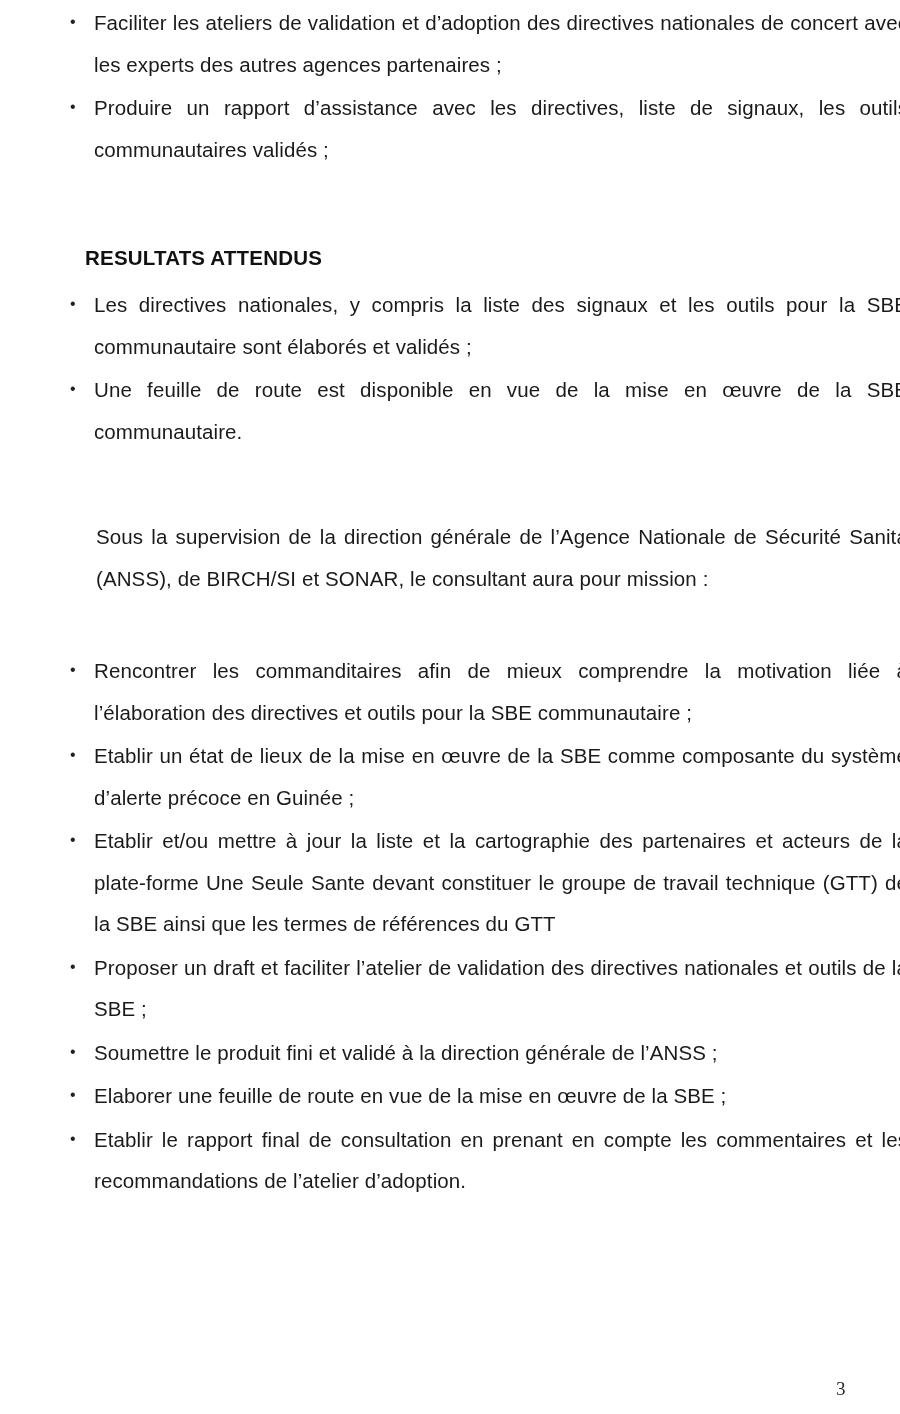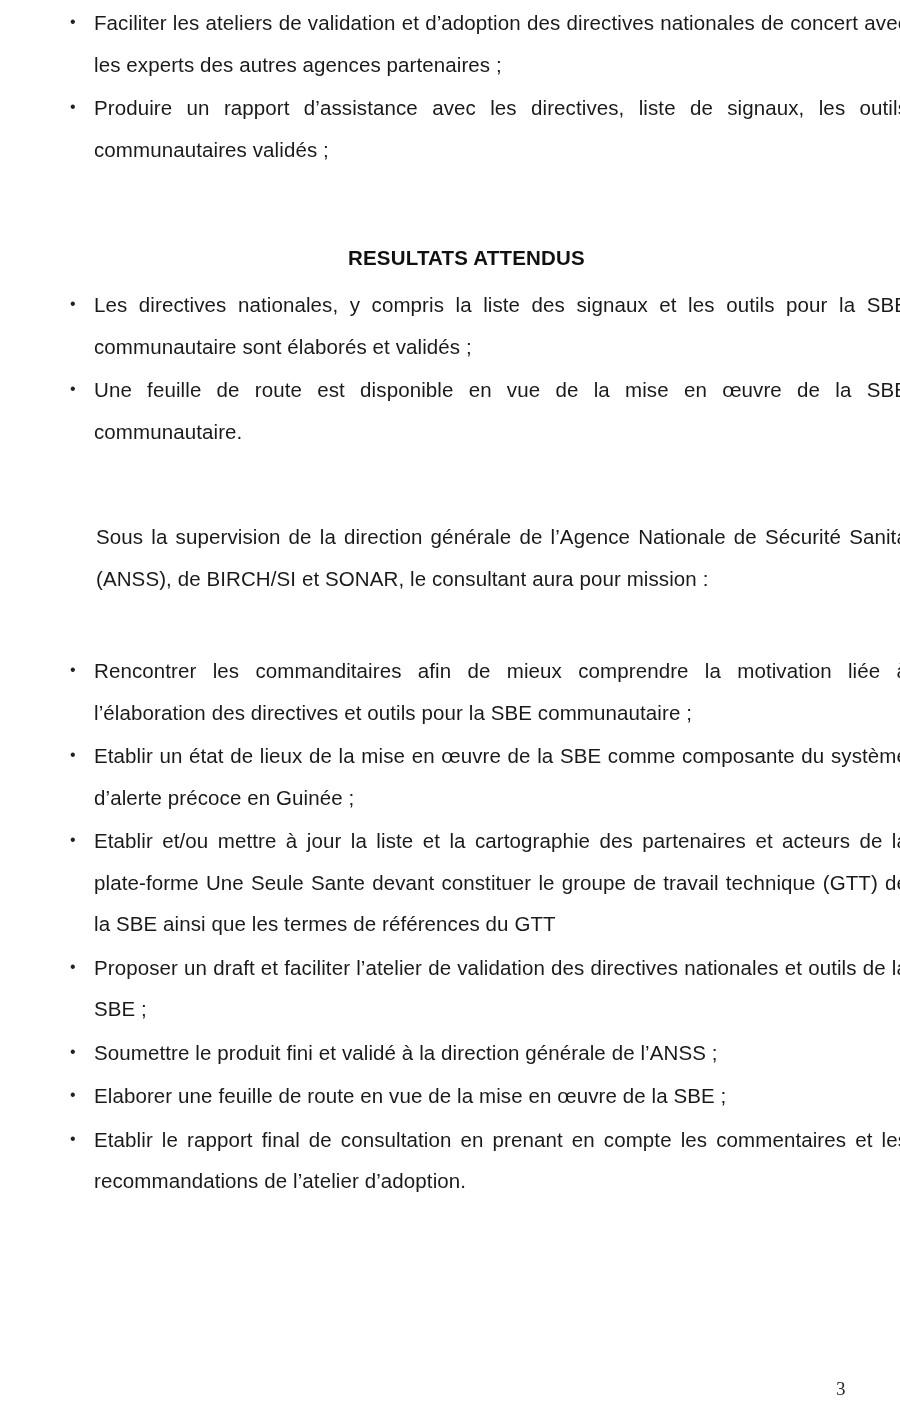--- a/index.html
+++ b/index.html
@@ -100,21 +100,21 @@
 </head>
 <body>
 
 <div class="page">
 
   <ul class="bullet-list block" style="left:68px; top:2px; width:814px;">
     <li class="bullet-item" style="width:814px;">Faciliter les ateliers de validation et d’adoption des directives nationales de concert avec les experts des autres agences partenaires ;</li>
     <li class="bullet-item" style="width:814px; margin-top:2px;">Produire un rapport d’assistance avec les directives, liste de signaux, les outils communautaires validés ;</li>
   </ul>
 
-  <div class="block sub-heading" style="left:85px; top:244px; width:500px;text-align:right;">RESULTATS ATTENDUS</div>
+  <div class="block sub-heading" style="left:85px; top:244px; width:500px;">RESULTATS ATTENDUS</div>
 
   <ul class="bullet-list block" style="left:68px; top:284px; width:814px;">
     <li class="bullet-item" style="width:814px;">Les directives nationales, y compris la liste des signaux et les outils pour la SBE communautaire sont élaborés et validés ;</li>
     <li class="bullet-item" style="width:814px; margin-top:2px;">Une feuille de route est disponible en vue de la mise en œuvre de la SBE communautaire.</li>
   </ul>
 
 
   <div class="block para" style="left:50px; top:516px; width:835px;margin-left:46px;">Sous la supervision de la direction générale de l’Agence Nationale de Sécurité Sanitaire (ANSS), de BIRCH/SI et SONAR, le consultant aura pour mission :</div>
 
   <ul class="bullet-list block" style="left:68px; top:650px; width:814px;">

